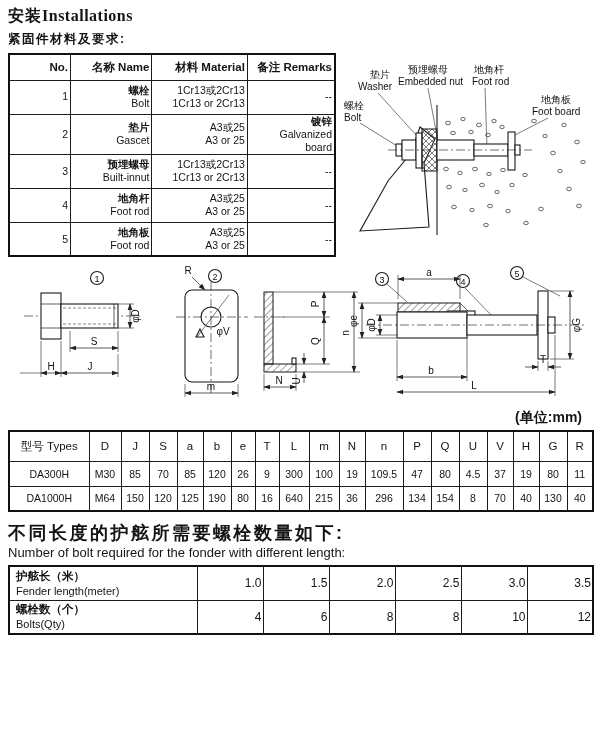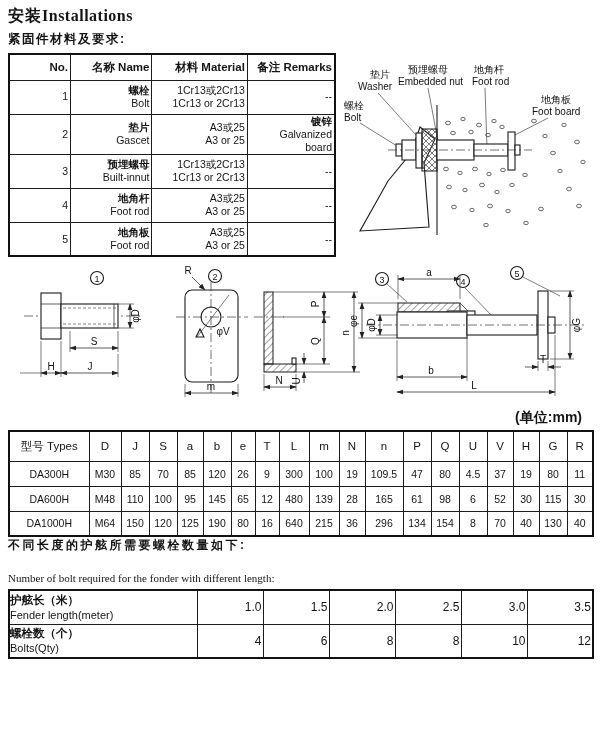--- a/index.html
+++ b/index.html
@@ -43,27 +43,27 @@
 
   .drawings { margin-top:2px; }
   .unit-note { text-align:right; font-size:14px; font-weight:bold; padding-right:8px; margin:2px 2px 3px 0; }
 
   
   table.dim { border-collapse:collapse; table-layout:fixed; width:584px; border:2px solid #111; }
   .dim th, .dim td { border:1px solid #1c1c1c; text-align:center; vertical-align:middle; padding:0; overflow:hidden; }
   .dim thead th { height:30px; font-size:11.5px; font-weight:normal; }
   .dim tbody td { height:25px; font-size:10.5px; }
 
-  .note-zh { font-size:12px; font-weight:bold; margin-top:0; letter-spacing:2.5px; }
-  .note-en { font-size:11px; margin-top:18px;font-family:Liberation Serif, serif; }
+  .note-zh { font-size:18px; font-weight:bold; margin-top:9px; letter-spacing:2.5px; }
+  .note-en { font-size:13px; margin-top:0; }
 
   
   table.bolts { border-collapse:collapse; table-layout:fixed; width:584px; border:2px solid #111; margin-top:5px; }
   .bolts td { border:1px solid #1c1c1c; text-align:right; vertical-align:middle; font-size:12px; height:34px; }
-  .bolts td.lbl { text-align:left; padding-left:0; font-size:11px; line-height:1.3; }
+  .bolts td.lbl { text-align:left; padding-left:6px; font-size:11px; line-height:1.3; }
   .bolts .zh { font-weight:bold; font-size:11.5px; }
 </style>
 </head>
 <body>
 
 <div class="page">
 
   <div class="title">
     <span class="zh">安装</span><span class="en">Installations</span>
   </div>
@@ -450,41 +450,20 @@
           <td>109.5</td>
           <td>47</td>
           <td>80</td>
           <td>4.5</td>
           <td>37</td>
           <td>19</td>
           <td>80</td>
           <td>11</td>
         </tr>
         <tr>
-          <td>DA600H</td>
-          <td>M48</td>
-          <td>110</td>
-          <td>100</td>
-          <td>95</td>
-          <td>145</td>
-          <td>65</td>
-          <td>12</td>
-          <td>480</td>
-          <td>139</td>
-          <td>28</td>
-          <td>165</td>
-          <td>61</td>
-          <td>98</td>
-          <td>6</td>
-          <td>52</td>
-          <td>30</td>
-          <td>115</td>
-          <td>30</td>
-        </tr>
-        <tr>
           <td>DA1000H</td>
           <td>M64</td>
           <td>150</td>
           <td>120</td>
           <td>125</td>
           <td>190</td>
           <td>80</td>
           <td>16</td>
           <td>640</td>
           <td>215</td>

